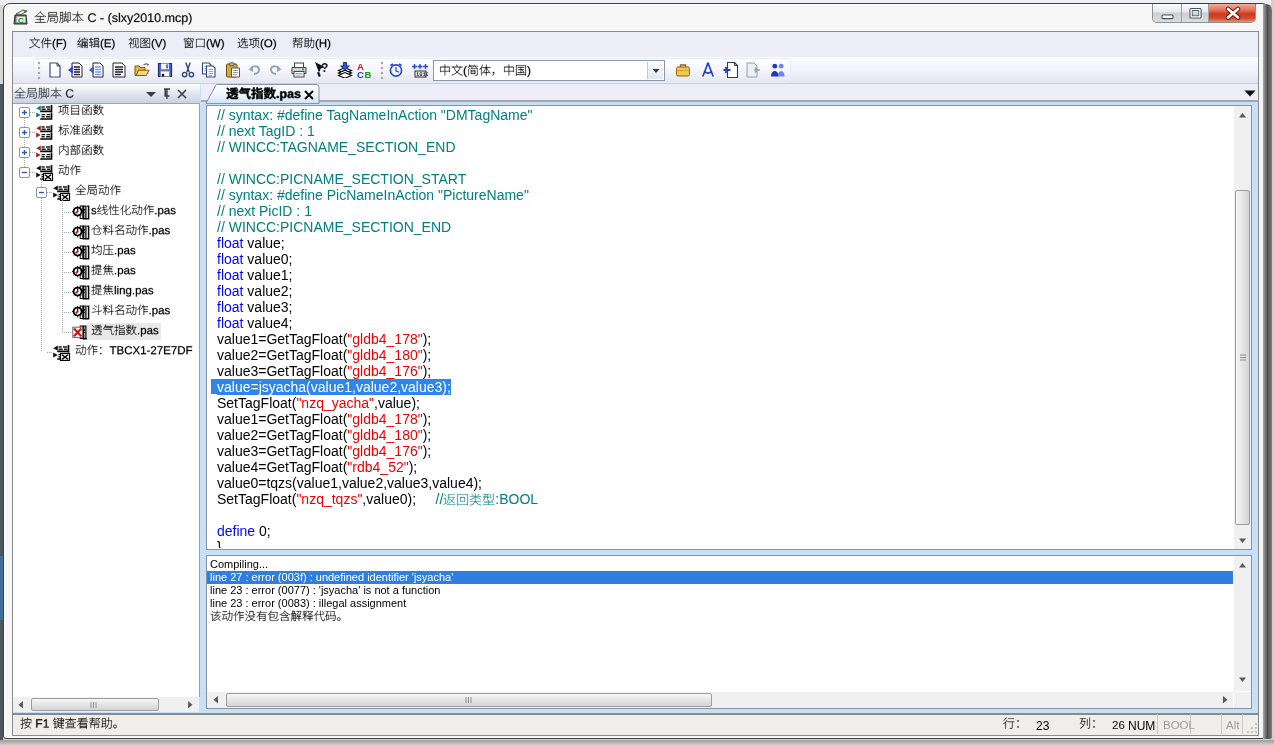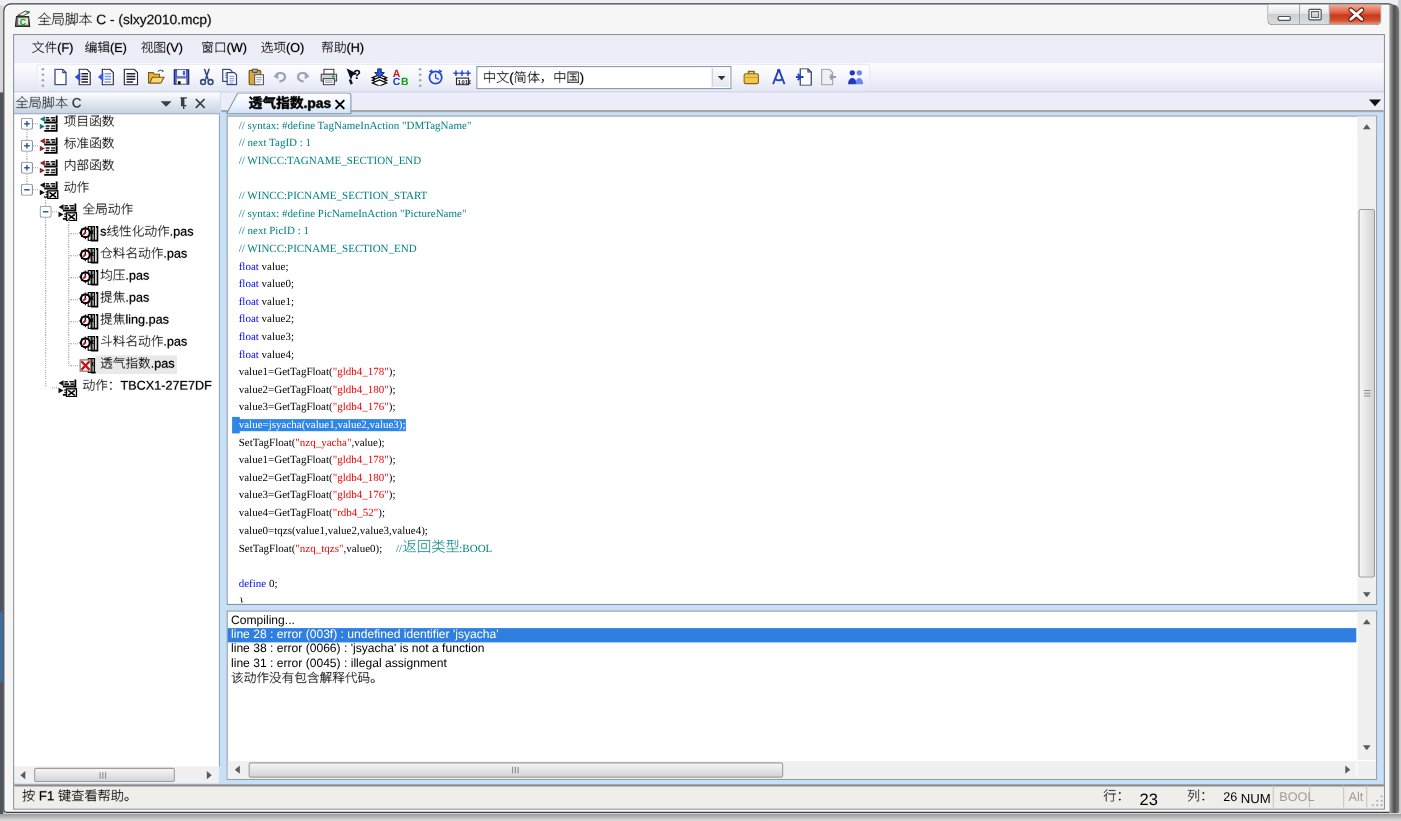--- a/index.html
+++ b/index.html
@@ -1,18 +1,18 @@
 <!DOCTYPE html>
 <html><head><meta charset="utf-8"><style>
 *{margin:0;padding:0;box-sizing:border-box}
 html,body{width:1274px;height:746px;overflow:hidden;background:#d6d6d6;font-family:"Liberation Sans",sans-serif}
 .abs{position:absolute}
 svg{display:block}
 .ic{position:absolute;width:16px;height:16px}
-.code{font-family:Liberation Serif, serif;font-size:10px;line-height:16px;white-space:pre;color:#000}
+.code{font-family:Liberation Sans, sans-serif;font-size:14px;line-height:16px;white-space:pre;color:#000}
 .cm{color:#008080}.kw{color:#0008f0}.st{color:#ee0000}
 .out{font-size:11px;line-height:13px;white-space:pre;color:#000}
 </style></head><body>
 
 <div class="abs" style="left:0;top:0;width:1274px;height:5px;background:#eceff4"></div>
 <div class="abs" style="left:0;top:84px;width:3px;height:656px;background:#50545f"></div>
 <div class="abs" style="left:0;top:556px;width:3px;height:64px;background:#3e6e9c"></div>
 <div class="abs" style="left:1271px;top:0;width:3px;height:746px;background:#cfcfcf"></div>
 <div class="abs" style="left:1263px;top:4px;width:9px;height:735px;background:linear-gradient(90deg,#a8a8a8,#4f4f4f 50%,#7d7d7d);border-radius:0 6px 2px 0;z-index:30"></div>
 <div class="abs" style="left:0;top:740px;width:1274px;height:6px;background:linear-gradient(#9b9b9b,#d9d9d9)"></div>
@@ -668,23 +668,23 @@
       <path d="M1 1h6M1 3.5h6M1 6h6"></path>
     </g>
   </svg>
 <div class="abs" style="left:211px;top:379px;width:7px;height:15px;background:#2e86e8"></div>
 <div class="abs code" style="left:217px;top:107px;width:1008px;height:441px;overflow:hidden"><span class="cm">// syntax: #define TagNameInAction "DMTagName"</span><br><span class="cm">// next TagID : 1</span><br><span class="cm">// WINCC:TAGNAME_SECTION_END</span><br><br><span class="cm">// WINCC:PICNAME_SECTION_START</span><br><span class="cm">// syntax: #define PicNameInAction "PictureName"</span><br><span class="cm">// next PicID : 1</span><br><span class="cm">// WINCC:PICNAME_SECTION_END</span><br><span class="kw">float</span> value;<br><span class="kw">float</span> value0;<br><span class="kw">float</span> value1;<br><span class="kw">float</span> value2;<br><span class="kw">float</span> value3;<br><span class="kw">float</span> value4;<br>value1=GetTagFloat(<span class="st">"gldb4_178"</span>);<br>value2=GetTagFloat(<span class="st">"gldb4_180"</span>);<br>value3=GetTagFloat(<span class="st">"gldb4_176"</span>);<br><span style="background:#2e86e8;color:#fff">value=jsyacha(value1,value2,value3);</span><br>SetTagFloat(<span class="st">"nzq_yacha"</span>,value);<br>value1=GetTagFloat(<span class="st">"gldb4_178"</span>);<br>value2=GetTagFloat(<span class="st">"gldb4_180"</span>);<br>value3=GetTagFloat(<span class="st">"gldb4_176"</span>);<br>value4=GetTagFloat(<span class="st">"rdb4_52"</span>);<br>value0=tqzs(value1,value2,value3,value4);<br>SetTagFloat(<span class="st">"nzq_tqzs"</span>,value0);     <span class="cm">//<span style="display:inline-block;vertical-align:-2.5px"><svg width="52" height="13" viewBox="0 0 52 13" style="overflow:visible">
           <path stroke="#008080" stroke-width="0.25" fill="#008080" d="M2.9 4.6V9.4H2.5V5H0.7V4.6ZM1.2 0.4 1.5 0.2Q1.9 0.5 2.2 0.9Q2.5 1.3 2.8 1.6Q3.1 2 3.3 2.2L3 2.4Q2.8 2.2 2.5 1.8Q2.2 1.5 1.9 1.1Q1.5 0.7 1.2 0.4ZM5.2 3.2H11.1V3.6H5.2ZM5.1 0.7H5.5V3.5Q5.5 4.1 5.4 4.8Q5.4 5.5 5.2 6.3Q5 7 4.7 7.7Q4.4 8.5 3.9 9.1Q3.9 9 3.8 9Q3.8 8.9 3.7 8.9Q3.7 8.9 3.6 8.8Q4.3 8 4.6 7.1Q4.9 6.2 5 5.2Q5.1 4.3 5.1 3.5ZM11 3.2H11L11.1 3.1L11.3 3.3Q11 4.4 10.3 5.4Q9.7 6.3 8.9 7.1Q8.1 7.9 7.2 8.4Q6.3 9 5.5 9.3Q5.4 9.2 5.3 9.1Q5.3 9 5.2 9Q6.1 8.7 6.9 8.2Q7.8 7.6 8.6 6.9Q9.4 6.2 10 5.3Q10.6 4.3 11 3.3ZM11.3 -0.1 11.7 0.2Q10.9 0.4 9.8 0.6Q8.7 0.7 7.5 0.8Q6.3 0.9 5.2 1Q5.2 0.9 5.2 0.8Q5.1 0.7 5.1 0.7Q5.9 0.6 6.8 0.5Q7.7 0.5 8.5 0.4Q9.4 0.3 10.1 0.2Q10.8 0.1 11.3 -0.1ZM6.1 5 6.4 4.7Q7.1 5.2 7.8 5.8Q8.6 6.4 9.2 6.9Q9.9 7.5 10.5 8.1Q11.1 8.6 11.5 9L11.2 9.3Q10.8 8.9 10.2 8.3Q9.6 7.8 9 7.2Q8.3 6.6 7.5 6Q6.8 5.5 6.1 5ZM2.7 9.3Q3 9.3 3.3 9.5Q3.5 9.7 4 10Q4.6 10.3 5.5 10.4Q6.3 10.5 7.3 10.5Q8.2 10.5 9.1 10.5Q10 10.4 10.8 10.4Q11.7 10.4 12.3 10.3Q12.3 10.3 12.3 10.4Q12.2 10.5 12.2 10.6Q12.2 10.6 12.2 10.7Q11.8 10.7 11.2 10.7Q10.5 10.8 9.8 10.8Q9.1 10.8 8.5 10.8Q7.8 10.8 7.3 10.8Q6.2 10.8 5.4 10.7Q4.5 10.6 3.9 10.2Q3.5 10 3.2 9.8Q2.9 9.6 2.7 9.6Q2.5 9.6 2.2 9.7Q1.9 9.9 1.6 10.2Q1.2 10.5 0.8 10.9L0.6 10.6Q1.2 10.1 1.7 9.7Q2.3 9.3 2.7 9.3ZM17.5 3.5V7.2H21.5V3.5ZM17.1 3.1H21.9V7.6H17.1ZM14.2 0.2H24.8V11.3H24.4V0.6H14.6V11.3H14.2ZM14.4 10.2H24.6V10.6H14.4ZM27 2.3H38.1V2.6H27ZM27 7.4H38V7.8H27ZM36 -0.1 36.3 0.1Q36 0.5 35.6 1Q35.2 1.5 34.9 1.8L34.6 1.7Q34.8 1.4 35 1.1Q35.3 0.8 35.6 0.5Q35.8 0.2 36 -0.1ZM32.3 -0.4H32.7V5.4H32.3ZM28.6 0.1 28.9 -0.1Q29.3 0.3 29.8 0.8Q30.2 1.3 30.4 1.7L30.1 1.9Q29.9 1.5 29.5 1Q29 0.5 28.6 0.1ZM32.4 5.7H32.8Q32.7 6.6 32.4 7.4Q32.2 8.2 31.8 8.8Q31.4 9.4 30.7 9.9Q30.1 10.4 29.2 10.7Q28.3 11.1 27 11.3Q27 11.3 26.9 11.2Q26.9 11.1 26.9 11.1Q26.8 11 26.8 11Q28 10.8 28.9 10.4Q29.8 10.1 30.4 9.6Q31.1 9.2 31.4 8.6Q31.8 8 32.1 7.3Q32.3 6.6 32.4 5.7ZM32 2.4 32.3 2.5Q31.8 3.3 30.9 4Q30.1 4.7 29.1 5.2Q28.1 5.7 27.1 6Q27.1 5.9 27.1 5.8Q27 5.8 27 5.7Q26.9 5.7 26.9 5.6Q27.9 5.4 28.9 4.9Q29.8 4.4 30.7 3.8Q31.5 3.1 32 2.4ZM33 7.5Q33.6 8.9 35 9.8Q36.4 10.7 38.4 11Q38.3 11 38.3 11.1Q38.2 11.2 38.2 11.2Q38.1 11.3 38.1 11.3Q36.8 11.1 35.7 10.6Q34.6 10.1 33.9 9.4Q33.1 8.7 32.6 7.7ZM32.4 2.7 32.6 2.4Q33.3 2.8 34 3.2Q34.7 3.6 35.5 4Q36.2 4.4 36.8 4.8Q37.5 5.2 37.9 5.6L37.7 5.9Q37.3 5.6 36.6 5.1Q36 4.7 35.3 4.3Q34.6 3.9 33.8 3.4Q33 3 32.4 2.7ZM40.4 0.2H46.2V0.6H40.4ZM40 2.8H46.5V3.2H40ZM39.6 10.5H51.4V10.8H39.6ZM41 7.8H50V8.2H41ZM44.4 0.4H44.7V6.2H44.4ZM45.5 5.9H45.8V10.6H45.5ZM47.6 0.3H47.9V4.6H47.6ZM50 -0.4H50.4V5.7Q50.4 6 50.3 6.1Q50.3 6.2 50 6.3Q49.8 6.3 49.4 6.3Q48.9 6.3 48.2 6.3Q48.2 6.2 48.1 6.1Q48.1 6 48 5.9Q48.7 5.9 49.2 5.9Q49.6 5.9 49.8 5.9Q49.9 5.9 50 5.9Q50 5.8 50 5.7ZM41.9 0.4H42.2V2.5Q42.2 3.1 42.1 3.9Q42 4.6 41.5 5.3Q41.1 6 40.4 6.5Q40.3 6.5 40.3 6.4Q40.2 6.4 40.2 6.3Q40.1 6.3 40.1 6.3Q40.8 5.7 41.2 5.1Q41.6 4.4 41.7 3.8Q41.9 3.1 41.9 2.5Z"></path>
         </svg></span>:BOOL</span><br><br><span class="kw">define</span> 0;<br>}</div>
 <div class="abs" style="left:206px;top:555px;width:1046px;height:154px;background:#fff;border:1px solid #8a92a0"></div>
 <div class="abs out" style="left:210px;top:558px">Compiling...</div>
 <div class="abs" style="left:207px;top:571px;width:1026px;height:13px;background:#2e7fe0"></div>
-<div class="abs out" style="left:210px;top:571px;color:#fff">line 28 : error (003f) : undefined identifier 'jsyacha'</div>
-<div class="abs out" style="left:210px;top:584px">line 38 : error (0066) : 'jsyacha' is not a function</div>
-<div class="abs out" style="left:210px;top:597px">line 31 : error (0045) : illegal assignment</div>
+<div class="abs out" style="left:210px;top:571px;color:#fff">line 27 : error (003f) : undefined identifier 'jsyacha'</div>
+<div class="abs out" style="left:210px;top:584px">line 23 : error (0077) : 'jsyacha' is not a function</div>
+<div class="abs out" style="left:210px;top:597px">line 23 : error (0083) : illegal assignment</div>
 <div style="position:absolute;left:210px;top:611px;">
     <svg width="138" height="12" viewBox="0 0 138 12" style="overflow:visible">
       <path stroke="#000" stroke-width="0.25" fill="#000" d="M1.6 0.1 1.8 -0.1Q2.2 0.1 2.5 0.5Q2.8 0.8 3.1 1.1Q3.4 1.4 3.6 1.6L3.3 1.9Q3.2 1.7 2.9 1.3Q2.6 1 2.2 0.7Q1.9 0.4 1.6 0.1ZM2.3 9.8 2.3 9.5 2.5 9.2 4.2 8.1Q4.2 8.1 4.3 8.2Q4.3 8.3 4.3 8.3Q3.7 8.8 3.3 9Q3 9.3 2.8 9.4Q2.6 9.6 2.5 9.7Q2.4 9.8 2.3 9.8ZM0.6 3.3H2.8V3.6H0.6ZM2.3 9.8Q2.3 9.8 2.3 9.7Q2.2 9.7 2.2 9.6Q2.1 9.6 2.1 9.5Q2.2 9.5 2.3 9.3Q2.4 9.2 2.5 9Q2.6 8.8 2.6 8.5V3.3H3V9.1Q3 9.1 2.9 9.1Q2.8 9.2 2.7 9.3Q2.7 9.4 2.6 9.5Q2.5 9.6 2.4 9.7Q2.3 9.8 2.3 9.8ZM4.1 1.4H10.7V1.8H4.1ZM7.8 7.6 8.1 7.4Q8.5 7.8 9 8.2Q9.5 8.6 10 9Q10.4 9.3 10.7 9.6L10.5 9.9Q10.2 9.6 9.7 9.2Q9.3 8.8 8.8 8.4Q8.3 8 7.8 7.6ZM8.9 3.1 9.2 3.2Q8.7 4.1 8 4.9Q7.2 5.7 6.3 6.4Q5.4 7.1 4.4 7.6Q4.4 7.6 4.4 7.5Q4.3 7.5 4.3 7.4Q4.2 7.4 4.2 7.3Q5.2 6.8 6.1 6.2Q7 5.5 7.7 4.7Q8.4 3.9 8.9 3.1ZM10.2 4.8 10.5 4.9Q9.8 6 8.8 7Q7.8 7.9 6.6 8.7Q5.3 9.5 3.9 10.1Q3.9 10 3.9 10Q3.8 9.9 3.8 9.9Q3.7 9.8 3.7 9.8Q5.1 9.3 6.3 8.5Q7.6 7.7 8.6 6.8Q9.5 5.8 10.2 4.8ZM4.6 4.8Q4.6 4.8 4.5 4.7Q4.5 4.6 4.5 4.6Q4.4 4.5 4.4 4.5Q4.5 4.4 4.7 4.4Q4.9 4.3 5 4.2Q5.1 4 5.4 3.7Q5.7 3.4 6 3Q6.3 2.6 6.6 2.3Q6.8 1.9 7 1.7H7.4Q7.2 2 6.9 2.4Q6.6 2.7 6.3 3.2Q6 3.6 5.7 3.9Q5.4 4.3 5.2 4.5Q5.2 4.5 5.1 4.5Q5 4.6 5 4.6Q4.9 4.6 4.8 4.7Q4.7 4.7 4.6 4.7Q4.6 4.8 4.6 4.8ZM4.6 4.8V4.5L4.9 4.4L8.3 4.2Q8.3 4.2 8.2 4.3Q8.2 4.4 8.2 4.5Q7 4.6 6.3 4.6Q5.6 4.7 5.3 4.7Q4.9 4.7 4.8 4.8Q4.6 4.8 4.6 4.8ZM6.9 -0.3 7.2 -0.4Q7.4 -0 7.6 0.4Q7.9 0.9 7.9 1.2L7.6 1.4Q7.5 1 7.3 0.6Q7.1 0.1 6.9 -0.3ZM17.4 2.5H22.1V2.8H17.4ZM22 2.5H22.3Q22.3 2.5 22.3 2.5Q22.3 2.6 22.3 2.6Q22.3 2.7 22.3 2.7Q22.2 4.5 22.1 5.8Q22.1 7 22 7.8Q21.9 8.5 21.8 9Q21.7 9.4 21.5 9.6Q21.4 9.7 21.2 9.8Q21.1 9.9 20.8 9.9Q20.6 9.9 20.1 9.9Q19.6 9.8 19.2 9.8Q19.2 9.7 19.1 9.6Q19.1 9.5 19.1 9.5Q19.6 9.5 20.1 9.5Q20.6 9.5 20.8 9.5Q20.9 9.5 21 9.5Q21.1 9.5 21.2 9.4Q21.4 9.2 21.5 8.8Q21.6 8.4 21.7 7.6Q21.7 6.8 21.8 5.6Q21.9 4.3 22 2.6ZM19.4 -0.2H19.8Q19.7 0.9 19.7 2Q19.7 3.2 19.5 4.3Q19.4 5.5 19.2 6.5Q18.9 7.6 18.4 8.4Q18 9.3 17.3 10Q17.2 10 17.2 9.9Q17.1 9.9 17.1 9.9Q17 9.8 17 9.8Q17.7 9.2 18.1 8.3Q18.6 7.4 18.8 6.4Q19.1 5.3 19.2 4.2Q19.3 3.1 19.4 2Q19.4 0.9 19.4 -0.2ZM12.6 0.6H17V1H12.6ZM12.2 3.5H17.2V3.8H12.2ZM15.7 5.1 16 5Q16.2 5.6 16.4 6.2Q16.7 6.8 16.9 7.4Q17.1 8 17.2 8.4L16.9 8.5Q16.8 8.1 16.6 7.5Q16.4 6.9 16.1 6.3Q15.9 5.7 15.7 5.1ZM12.5 8.4V8.1L12.8 7.9L16.6 7.2Q16.6 7.3 16.6 7.4Q16.7 7.5 16.7 7.6Q15.6 7.8 14.9 7.9Q14.1 8 13.7 8.1Q13.3 8.2 13 8.3Q12.8 8.3 12.7 8.4Q12.6 8.4 12.5 8.4ZM12.5 8.4Q12.5 8.4 12.5 8.3Q12.5 8.2 12.4 8.2Q12.4 8.1 12.4 8.1Q12.5 8 12.6 7.8Q12.7 7.6 12.9 7.2Q12.9 7 13.1 6.7Q13.2 6.3 13.4 5.8Q13.6 5.3 13.7 4.7Q13.9 4.1 14 3.5L14.3 3.7Q14.2 4.5 13.9 5.3Q13.7 6.1 13.4 6.8Q13.1 7.6 12.8 8.2V8.2Q12.8 8.2 12.8 8.2Q12.7 8.2 12.7 8.3Q12.6 8.3 12.6 8.3Q12.5 8.4 12.5 8.4ZM28.5 1.6H33.9V2H28.4ZM29.9 4.1H33.7V4.4H29.9ZM29.9 6.6H33.9V7H29.9ZM29.7 1.7H30.1V10H29.7ZM29.2 -0.2 29.5 -0.1Q29.2 0.8 28.8 1.6Q28.3 2.5 27.8 3.2Q27.3 4 26.8 4.6Q26.8 4.5 26.7 4.5Q26.7 4.5 26.6 4.4Q26.6 4.4 26.5 4.3Q27.1 3.8 27.6 3Q28 2.3 28.5 1.5Q28.9 0.7 29.2 -0.2ZM26.7 -0.3 27 -0.2Q26.6 0.7 26.1 1.7Q25.6 2.6 25 3.4Q24.4 4.2 23.8 4.8Q23.8 4.8 23.8 4.7Q23.7 4.7 23.7 4.6Q23.6 4.6 23.6 4.5Q24.2 3.9 24.8 3.2Q25.3 2.4 25.8 1.5Q26.3 0.6 26.7 -0.3ZM25.4 2.4 25.7 2.1 25.7 2.1V10H25.4ZM39.8 0.1H43.1V0.4H39.8ZM38.4 4.8H44.2V5.2H38.4ZM44.1 4.8H44.1L44.2 4.8L44.4 4.9Q44 6 43.3 6.8Q42.5 7.7 41.6 8.3Q40.7 8.9 39.7 9.3Q38.7 9.8 37.6 10Q37.6 9.9 37.6 9.9Q37.5 9.8 37.5 9.8Q37.5 9.7 37.4 9.7Q38.4 9.5 39.4 9.1Q40.4 8.7 41.3 8.1Q42.2 7.5 42.9 6.7Q43.7 5.9 44.1 4.9ZM39.3 5Q39.8 6.2 40.7 7.1Q41.6 8.1 42.8 8.8Q44 9.4 45.5 9.7Q45.4 9.8 45.4 9.8Q45.3 9.9 45.3 9.9Q45.3 10 45.2 10Q43 9.5 41.4 8.3Q39.8 7 39 5.1ZM39.7 0.1H40.1V1.5Q40.1 2 39.9 2.5Q39.7 3.1 39.3 3.6Q38.9 4.2 38 4.6Q38 4.5 38 4.5Q37.9 4.4 37.9 4.4Q37.8 4.3 37.8 4.3Q38.6 3.9 39 3.4Q39.4 2.9 39.6 2.4Q39.7 1.9 39.7 1.5ZM35.6 0 35.8 -0.2Q36.1 0 36.5 0.2Q36.9 0.5 37.2 0.7Q37.6 0.9 37.8 1.1L37.6 1.4Q37.4 1.2 37 1Q36.7 0.7 36.3 0.5Q35.9 0.2 35.6 0ZM35 3.1 35.2 2.9Q35.6 3.1 36 3.3Q36.4 3.5 36.7 3.7Q37.1 3.9 37.3 4.1L37.1 4.4Q36.9 4.2 36.5 4Q36.2 3.8 35.8 3.5Q35.4 3.3 35 3.1ZM35.4 9.6Q35.6 9.1 36 8.5Q36.4 7.9 36.7 7.2Q37.1 6.5 37.4 5.8L37.7 6Q37.4 6.6 37 7.3Q36.7 8 36.3 8.7Q35.9 9.3 35.6 9.8ZM42.9 0.1H43.3V2.9Q43.3 3.2 43.3 3.2Q43.4 3.3 43.5 3.3Q43.6 3.3 43.9 3.3Q44.1 3.3 44.4 3.3Q44.7 3.3 44.8 3.3Q44.9 3.3 45 3.3Q45.2 3.3 45.3 3.3Q45.3 3.4 45.3 3.5Q45.3 3.6 45.3 3.6Q45.2 3.7 45.1 3.7Q44.9 3.7 44.8 3.7Q44.7 3.7 44.4 3.7Q44.1 3.7 43.9 3.7Q43.6 3.7 43.5 3.7Q43.3 3.7 43.2 3.6Q43 3.5 43 3.4Q42.9 3.2 42.9 2.9ZM46.8 1.2H56.7V1.6H46.8ZM49.3 5.3H55.1V5.6H49.3ZM49.2 3.3H55.1V3.7H49.5V10H49.2ZM55 3.3H55.3V9.3Q55.3 9.6 55.2 9.7Q55.1 9.8 54.9 9.9Q54.7 9.9 54.2 9.9Q53.7 9.9 53 9.9Q52.9 9.9 52.9 9.8Q52.9 9.7 52.8 9.6Q53.3 9.6 53.7 9.6Q54 9.6 54.3 9.6Q54.6 9.6 54.7 9.6Q54.9 9.6 54.9 9.5Q55 9.5 55 9.3ZM50.8 -0.3 51.1 -0.3Q50.7 1 50.1 2.2Q49.6 3.3 48.7 4.4Q47.9 5.4 46.8 6.2Q46.8 6.1 46.8 6.1Q46.7 6 46.7 6Q46.7 6 46.6 5.9Q47.4 5.4 48.1 4.7Q48.7 3.9 49.2 3.1Q49.8 2.3 50.2 1.4Q50.5 0.6 50.8 -0.3ZM49.3 7.3H55.1V7.6H49.3ZM61.1 -0.4 61.5 -0.3Q61.1 0.5 60.6 1.3Q60.1 2.1 59.5 2.7Q58.9 3.4 58.3 3.9Q58.3 3.9 58.2 3.8Q58.2 3.8 58.1 3.8Q58.1 3.7 58 3.7Q58.7 3.2 59.2 2.5Q59.8 1.9 60.3 1.1Q60.8 0.4 61.1 -0.4ZM60.5 1.3H67.2V1.6H60.3ZM67 1.3H67.4Q67.4 1.3 67.4 1.3Q67.4 1.3 67.4 1.4Q67.4 1.5 67.4 1.5Q67.3 3 67.2 4.1Q67.2 5.1 67.1 5.7Q67.1 6.4 67 6.8Q66.9 7.1 66.8 7.2Q66.6 7.4 66.5 7.4Q66.3 7.5 66.1 7.5Q65.9 7.5 65.5 7.5Q65.2 7.5 64.8 7.5Q64.8 7.4 64.7 7.3Q64.7 7.2 64.7 7.1Q65.1 7.2 65.5 7.2Q65.9 7.2 66.1 7.2Q66.2 7.2 66.3 7.2Q66.4 7.1 66.5 7Q66.6 6.9 66.6 6.6Q66.7 6.2 66.8 5.6Q66.9 4.9 66.9 3.9Q67 2.8 67 1.3ZM59.8 3.2H60.2V8.6Q60.2 8.9 60.3 9.1Q60.4 9.3 60.7 9.3Q61 9.4 61.7 9.4Q61.8 9.4 62.2 9.4Q62.6 9.4 63.1 9.4Q63.6 9.4 64.2 9.4Q64.7 9.4 65.2 9.4Q65.8 9.4 66.2 9.4Q66.6 9.4 66.8 9.4Q67.3 9.4 67.6 9.3Q67.8 9.1 67.9 8.8Q68 8.4 68.1 7.8Q68.2 7.8 68.3 7.9Q68.4 7.9 68.4 7.9Q68.4 8.6 68.2 9Q68.1 9.4 67.8 9.6Q67.4 9.8 66.7 9.8Q66.7 9.8 66.3 9.8Q65.9 9.8 65.4 9.8Q64.8 9.8 64.2 9.8Q63.7 9.8 63.1 9.8Q62.6 9.8 62.2 9.8Q61.9 9.8 61.8 9.8Q61 9.8 60.6 9.7Q60.2 9.6 60 9.3Q59.8 9.1 59.8 8.6ZM60 3.2H64.3V6.3H60V5.9H64V3.5H60ZM71.2 4.1H77.7V4.4H71.2ZM71.4 9H78.2V9.3H71.4ZM71.3 6.3H78.3V10H77.9V6.6H71.6V10H71.3ZM77.5 4.1H77.6L77.7 4.1L77.9 4.2Q77.6 4.6 77.2 5Q76.8 5.3 76.4 5.8Q76 6.2 75.6 6.6L75.3 6.4Q75.7 6 76.1 5.6Q76.6 5.2 76.9 4.8Q77.3 4.4 77.5 4.2ZM73.6 2.3 73.9 2.1Q74.2 2.3 74.6 2.5Q75 2.7 75.4 2.9Q75.7 3.1 76 3.3L75.7 3.6Q75.5 3.4 75.1 3.2Q74.8 2.9 74.4 2.7Q74 2.5 73.6 2.3ZM74.8 0.1Q75.2 0.6 75.8 1.1Q76.4 1.7 77.1 2.1Q77.8 2.6 78.6 3Q79.3 3.3 80 3.6Q80 3.6 79.9 3.7Q79.9 3.7 79.8 3.8Q79.8 3.8 79.7 3.9Q79 3.6 78.3 3.2Q77.6 2.9 76.9 2.4Q76.2 1.9 75.6 1.3Q75 0.8 74.6 0.2ZM74.9 -0.4 75.2 -0.2Q74.7 0.7 73.8 1.5Q73 2.3 72 2.9Q71 3.5 69.8 3.9Q69.8 3.9 69.7 3.8Q69.7 3.7 69.6 3.7Q70.7 3.3 71.7 2.7Q72.7 2 73.6 1.3Q74.4 0.5 74.9 -0.4ZM82.1 2.5H85.5V2.9H82.1ZM82.1 4.7H85.5V5H82.1ZM82 6.9H85.5V7.2H82ZM87.2 5.1H91.1V5.4H87.2ZM82.7 0.6H84.9V1H82.7ZM86.4 0.2H90.9V0.6H86.4ZM86.3 7.2H91.5V7.5H86.3ZM88.8 3.8H89.2V10H88.8ZM83.7 2.7H84V9.5H83.7ZM90.7 0.2H91.1Q91.1 0.2 91.1 0.3Q91.1 0.4 91.1 0.4Q91 1.4 91 2Q90.9 2.6 90.8 2.9Q90.7 3.2 90.6 3.4Q90.5 3.5 90.4 3.5Q90.3 3.6 90.1 3.6Q89.9 3.6 89.6 3.6Q89.2 3.5 88.8 3.5Q88.8 3.4 88.8 3.3Q88.8 3.3 88.7 3.2Q89.1 3.2 89.5 3.2Q89.9 3.2 90 3.2Q90.1 3.2 90.2 3.2Q90.3 3.2 90.3 3.2Q90.4 3 90.5 2.7Q90.6 2.4 90.6 1.9Q90.7 1.3 90.7 0.3ZM87.5 3.9 87.8 3.9Q87.7 4.7 87.3 5.5Q87 6.2 86.6 6.8Q86.6 6.7 86.5 6.7Q86.5 6.7 86.4 6.6Q86.4 6.6 86.3 6.6Q86.7 6.1 87 5.4Q87.3 4.6 87.5 3.9ZM82.9 -0.4 83.2 -0.3Q83 0.5 82.7 1.2Q82.4 1.9 82.1 2.5Q81.7 3.1 81.3 3.6Q81.3 3.6 81.2 3.6Q81.2 3.5 81.1 3.5Q81.1 3.4 81 3.4Q81.7 2.7 82.1 1.7Q82.6 0.7 82.9 -0.4ZM81.9 2.5H82.2V5.6Q82.2 6.1 82.2 6.7Q82.1 7.3 82.1 7.8Q82 8.4 81.8 9Q81.6 9.6 81.3 10Q81.3 10 81.2 10Q81.2 9.9 81.1 9.9Q81.1 9.9 81 9.9Q81.4 9.2 81.6 8.5Q81.8 7.8 81.8 7Q81.9 6.2 81.9 5.6ZM85.4 2.5H85.7V9.5Q85.7 9.6 85.7 9.7Q85.6 9.8 85.5 9.9Q85.3 9.9 85 9.9Q84.8 9.9 84.3 9.9Q84.3 9.9 84.2 9.8Q84.2 9.7 84.2 9.6Q84.6 9.6 84.8 9.6Q85.1 9.6 85.2 9.6Q85.4 9.6 85.4 9.5ZM88.3 0.3H88.7Q88.6 1.1 88.3 1.7Q88.1 2.4 87.6 3Q87.2 3.5 86.5 3.8Q86.4 3.8 86.4 3.7Q86.3 3.7 86.2 3.6Q86.9 3.3 87.4 2.8Q87.8 2.3 88 1.6Q88.2 1 88.3 0.3ZM84.8 0.6H84.9L85 0.6L85.2 0.8Q85.1 1.1 84.9 1.5Q84.7 1.9 84.6 2.2Q84.4 2.5 84.2 2.8Q84.2 2.7 84.1 2.7Q84 2.6 83.9 2.6Q84.1 2.4 84.3 2Q84.4 1.7 84.6 1.4Q84.7 1 84.8 0.7ZM94.8 0.3H95.1V10H94.8ZM92.7 3.8H96.7V4.1H92.7ZM94.8 3.9 95 4Q94.8 4.7 94.4 5.5Q94 6.3 93.6 7Q93.1 7.7 92.7 8.2Q92.7 8.1 92.7 8.1Q92.6 8 92.6 8Q92.5 7.9 92.5 7.9Q92.9 7.5 93.3 6.8Q93.8 6.2 94.2 5.4Q94.5 4.6 94.8 3.9ZM95.1 4.2Q95.2 4.3 95.4 4.6Q95.7 4.9 96 5.2Q96.3 5.5 96.6 5.8Q96.8 6.1 96.9 6.2L96.7 6.5Q96.6 6.3 96.3 6Q96.1 5.7 95.8 5.4Q95.5 5 95.2 4.8Q95 4.5 94.9 4.4ZM93 1.3 93.3 1.2Q93.6 1.6 93.8 2.1Q94.1 2.6 94.2 2.9L93.9 3.1Q93.8 2.7 93.5 2.2Q93.3 1.7 93 1.3ZM96.6 1 96.9 1.2Q96.7 1.7 96.4 2.2Q96.1 2.7 95.8 3L95.6 2.9Q95.8 2.6 95.9 2.3Q96.1 2 96.3 1.6Q96.5 1.3 96.6 1ZM96.6 -0.3 96.9 -0Q96.4 0.1 95.7 0.3Q95 0.4 94.2 0.5Q93.4 0.6 92.7 0.6Q92.7 0.6 92.6 0.5Q92.6 0.4 92.6 0.4Q93.3 0.3 94 0.2Q94.8 0.1 95.5 -0Q96.2 -0.1 96.6 -0.3ZM97.4 0.3H102.3V0.6H97.4ZM102.2 0.3H102.3L102.4 0.3L102.6 0.4Q102.2 1.2 101.6 1.9Q101 2.6 100.2 3.1Q99.5 3.6 98.7 4Q97.9 4.5 97.1 4.7Q97.1 4.7 97 4.6Q97 4.6 97 4.5Q96.9 4.5 96.9 4.4Q97.6 4.2 98.4 3.8Q99.2 3.4 99.9 2.9Q100.7 2.4 101.3 1.7Q101.9 1.1 102.2 0.4ZM98.2 0.4Q98.6 1.4 99.3 2.2Q100 3 101 3.6Q102 4.1 103.1 4.4Q103.1 4.5 103 4.5Q103 4.6 102.9 4.6Q102.9 4.7 102.9 4.7Q101.8 4.4 100.8 3.8Q99.8 3.2 99.1 2.4Q98.3 1.5 97.9 0.5ZM97.5 5.6H102.4V6H97.5ZM97.1 7.6H102.9V7.9H97.1ZM99.8 4.5H100.2V10H99.8ZM107 3.7 114.3 2.8 114.4 3.1 107.1 4ZM111.7 0.2 111.9 0Q112.3 0.3 112.7 0.7Q113.1 1 113.5 1.3Q113.8 1.6 114.1 1.9L113.8 2.1Q113.6 1.9 113.3 1.5Q112.9 1.2 112.5 0.9Q112.1 0.5 111.7 0.2ZM107.4 -0.2 107.7 -0.1Q107.3 0.9 106.7 1.8Q106.2 2.7 105.5 3.5Q104.8 4.3 104.1 5Q104.1 4.9 104 4.9Q104 4.8 103.9 4.8Q103.9 4.7 103.9 4.7Q104.6 4.1 105.2 3.3Q105.9 2.6 106.5 1.7Q107 0.7 107.4 -0.2ZM106 2.6 106.3 2.3V2.3V10H106ZM110 -0.2H110.4Q110.5 1.8 110.7 3.6Q110.9 5.4 111.3 6.7Q111.7 8.1 112.3 8.8Q112.8 9.6 113.6 9.6Q113.9 9.7 114.1 9.1Q114.3 8.5 114.4 7.5Q114.4 7.5 114.5 7.5Q114.5 7.6 114.6 7.6Q114.7 7.6 114.7 7.6Q114.6 8.5 114.5 9Q114.3 9.6 114.1 9.8Q113.9 10 113.6 10Q112.9 10 112.3 9.4Q111.8 8.9 111.4 8Q111 7 110.7 5.7Q110.5 4.5 110.3 3Q110.1 1.4 110 -0.2ZM125.3 4.7H125.7Q125.7 4.7 125.7 4.8Q125.7 4.8 125.7 4.9Q125.7 4.9 125.7 5Q125.5 6.6 125.4 7.5Q125.2 8.5 125.1 9Q124.9 9.5 124.7 9.7Q124.6 9.8 124.4 9.9Q124.3 9.9 124 9.9Q123.8 9.9 123.5 9.9Q123.1 9.9 122.7 9.9Q122.7 9.8 122.6 9.7Q122.6 9.6 122.6 9.5Q123 9.6 123.4 9.6Q123.8 9.6 124 9.6Q124.1 9.6 124.2 9.6Q124.3 9.6 124.4 9.5Q124.6 9.3 124.8 8.8Q124.9 8.3 125.1 7.4Q125.2 6.4 125.3 4.8ZM120.2 0.4H124.5V0.8H120.2ZM120.7 1.7 121 1.8Q121 2.3 120.9 2.9Q120.9 3.5 120.8 4.1Q120.7 4.7 120.7 5.1H120.3Q120.4 4.6 120.5 4.1Q120.5 3.5 120.6 2.9Q120.7 2.3 120.7 1.7ZM120.5 4.7H125.5V5.1H120.5ZM119.6 7H124.3V7.3H119.6ZM124.3 0.4H124.3L124.4 0.4L124.6 0.4Q124.6 0.9 124.5 1.4Q124.5 2 124.4 2.6Q124.3 3.3 124.2 3.9Q124.2 4.5 124.1 5L123.8 5Q123.8 4.5 123.9 3.9Q124 3.2 124.1 2.6Q124.1 2 124.2 1.4Q124.2 0.9 124.3 0.5ZM115.7 0.4H119.4V0.7H115.7ZM116.6 3.9H119V8.5H116.6V8.2H118.7V4.2H116.6ZM117.3 0.5 117.6 0.6Q117.4 1.6 117.2 2.6Q116.9 3.6 116.6 4.5Q116.2 5.3 115.7 6Q115.7 6 115.6 5.9Q115.6 5.9 115.5 5.8Q115.5 5.8 115.4 5.8Q116.1 4.8 116.6 3.4Q117 2.1 117.3 0.5ZM116.5 3.9H116.8V9.5H116.5ZM128.7 6.4Q129.2 6.4 129.6 6.7Q129.9 6.9 130.2 7.3Q130.4 7.6 130.4 8.1Q130.4 8.5 130.2 8.9Q129.9 9.3 129.6 9.5Q129.2 9.7 128.7 9.7Q128.3 9.7 127.9 9.5Q127.5 9.3 127.3 8.9Q127.1 8.5 127.1 8.1Q127.1 7.6 127.3 7.3Q127.5 6.9 127.9 6.7Q128.3 6.4 128.7 6.4ZM128.7 9.4Q129.3 9.4 129.7 9Q130 8.6 130 8.1Q130 7.7 129.9 7.4Q129.7 7.1 129.4 7Q129.1 6.8 128.7 6.8Q128.4 6.8 128.1 7Q127.8 7.1 127.6 7.4Q127.4 7.7 127.4 8.1Q127.4 8.4 127.6 8.7Q127.8 9 128.1 9.2Q128.4 9.4 128.7 9.4Z"></path>
     </svg>
   </div>
 <div class="abs" style="left:1234px;top:556px;width:17px;height:135px;background:#f0f0f0"></div>
 <svg class="abs" style="left:1238px;top:562px" width="9" height="7">
     <path d="M4.5 1L1 5.5h7z" fill="#5a5a5a"></path>
   </svg>
 <svg class="abs" style="left:1238px;top:676px" width="9" height="7">
@@ -708,21 +708,21 @@
 <div style="position:absolute;left:20px;top:718px;">
     <svg width="105" height="12" viewBox="0 0 105 12" style="overflow:visible">
       <path stroke="#000" stroke-width="0.25" fill="#000" d="M4.3 4.4H11.4V4.8H4.3ZM9.5 4.6 9.9 4.7Q9.6 6.3 9 7.4Q8.3 8.6 7.2 9.3Q6.1 10 4.6 10.4Q4.6 10.4 4.5 10.3Q4.5 10.3 4.5 10.2Q4.4 10.1 4.4 10.1Q5.9 9.7 7 9Q8 8.4 8.7 7.3Q9.3 6.2 9.5 4.6ZM5.2 6.9 5.4 6.7Q6.2 7.1 7 7.5Q7.8 8 8.6 8.4Q9.4 8.9 10.1 9.4Q10.8 9.8 11.3 10.2L11 10.5Q10.5 10.1 9.9 9.6Q9.2 9.2 8.4 8.7Q7.6 8.2 6.8 7.8Q5.9 7.3 5.2 6.9ZM7.3 -0.3 7.6 -0.4Q7.8 0 8 0.5Q8.2 1 8.3 1.4L7.9 1.5Q7.9 1.2 7.7 0.7Q7.5 0.2 7.3 -0.3ZM5.2 6.9Q5.4 6.5 5.7 5.9Q6 5.3 6.3 4.7Q6.6 4.1 6.9 3.4Q7.1 2.8 7.3 2.3L7.7 2.3Q7.4 3.1 7 3.9Q6.7 4.8 6.3 5.6Q5.9 6.4 5.5 7ZM4.6 1.3H11.2V3.4H10.9V1.7H4.9V3.4H4.6ZM0.5 6.6Q1 6.4 1.6 6.2Q2.3 6 3 5.8Q3.7 5.5 4.4 5.3L4.5 5.6Q3.5 6 2.4 6.3Q1.4 6.7 0.6 7ZM0.6 2.2H4.2V2.6H0.6ZM2.4 -0.4H2.7V9.9Q2.7 10.1 2.7 10.2Q2.6 10.3 2.4 10.4Q2.2 10.4 1.9 10.4Q1.6 10.5 1 10.4Q1 10.4 1 10.3Q0.9 10.2 0.9 10.1Q1.3 10.1 1.7 10.1Q2 10.1 2.2 10.1Q2.3 10.1 2.3 10.1Q2.4 10 2.4 9.9ZM17.4 2.3V5.3H22V6.3H17.4V9.6H16.3V1.3H22.2V2.3ZM23.6 9.6V8.7H25.7V2.4L23.8 3.7V2.7L25.8 1.3H26.7V8.7H28.8V9.6ZM34.7 -0.4 35 -0.3Q34.9 0.4 34.6 1Q34.4 1.7 34 2.3Q33.7 2.8 33.4 3.3Q33.3 3.3 33.3 3.2Q33.2 3.2 33.2 3.1Q33.2 3 33.1 3Q33.6 2.4 34 1.5Q34.4 0.6 34.7 -0.4ZM34.2 1.2H36.7V1.6H34.2ZM34.6 10.2 34.6 9.9 34.8 9.6 36.6 8.4Q36.7 8.5 36.7 8.6Q36.7 8.7 36.8 8.7Q36.1 9.2 35.7 9.4Q35.3 9.7 35 9.8Q34.8 10 34.7 10.1Q34.6 10.2 34.6 10.2ZM33.8 3.3H36.6V3.6H33.8ZM33.3 5.7H36.7V6H33.3ZM34.6 10.2Q34.6 10.2 34.5 10.1Q34.5 10.1 34.4 10Q34.4 9.9 34.3 9.9Q34.4 9.8 34.7 9.6Q34.9 9.3 34.9 8.9V3.4H35.2V9.5Q35.2 9.5 35.1 9.6Q35 9.6 34.9 9.8Q34.8 9.9 34.7 10Q34.6 10.2 34.6 10.2ZM41.2 -0.4H41.5V9.5H41.2ZM39.3 2.3H44.2V2.7H39.3ZM39.1 7.3H44V7.6H39.1ZM39.5 5.6H43.7V5.9H39.5ZM37 0.5H38.9V0.8H37ZM38.8 4H38.9L39 4L39.2 4Q39 5.8 38.6 7Q38.3 8.3 37.7 9.1Q37.1 9.9 36.4 10.4Q36.3 10.4 36.3 10.3Q36.2 10.2 36.1 10.2Q36.8 9.7 37.4 8.9Q38 8.1 38.3 7Q38.7 5.8 38.8 4.1ZM37.5 5.6Q37.8 7 38.4 7.9Q38.9 8.7 39.6 9.2Q40.3 9.6 41.1 9.8Q41.9 9.9 42.7 9.9Q42.8 9.9 43 9.9Q43.2 9.9 43.4 9.9Q43.6 9.9 43.8 9.9Q44 9.9 44.1 9.9Q44.1 10 44 10.1Q44 10.2 43.9 10.3H43.6H42.7Q41.8 10.3 41 10.1Q40.2 10 39.4 9.5Q38.7 9 38.1 8.2Q37.6 7.3 37.2 5.8ZM39.5 0.7H43.4V4.3H39.5V4H43.1V1H39.5ZM37.3 4H38.9V4.3H37.2ZM37.1 4.5Q37.1 4.5 37 4.4Q37 4.4 37 4.3Q36.9 4.2 36.9 4.2Q37 4.2 37.2 4Q37.3 3.8 37.5 3.5Q37.6 3.3 37.8 2.9Q38.1 2.4 38.3 1.8Q38.6 1.2 38.8 0.5V0.5L38.9 0.4L39.2 0.6Q38.8 1.6 38.3 2.6Q37.9 3.6 37.4 4.3V4.3Q37.4 4.3 37.4 4.3Q37.3 4.3 37.2 4.4Q37.2 4.4 37.1 4.4Q37.1 4.5 37.1 4.5ZM47.9 7V8.4H53.5V7ZM47.9 5.3V6.7H53.5V5.3ZM47.5 5H53.9V8.8H47.5ZM45.4 1.3H56V1.7H45.4ZM50.5 -0.4H50.8V4.5H50.5ZM50.1 1.4 50.4 1.6Q50 2.1 49.4 2.7Q48.8 3.2 48.2 3.7Q47.5 4.2 46.8 4.5Q46.1 4.9 45.5 5.2Q45.5 5.1 45.4 5.1Q45.4 5 45.3 5Q45.3 4.9 45.2 4.9Q45.9 4.6 46.6 4.3Q47.3 3.9 47.9 3.5Q48.6 3 49.1 2.5Q49.7 2 50.1 1.4ZM51.2 1.5Q51.6 2 52.2 2.5Q52.8 3 53.4 3.4Q54.1 3.8 54.8 4.2Q55.5 4.5 56.1 4.8Q56.1 4.8 56 4.9Q56 4.9 55.9 5Q55.9 5 55.9 5.1Q55.2 4.8 54.5 4.5Q53.8 4.1 53.2 3.6Q52.5 3.2 51.9 2.7Q51.3 2.1 50.9 1.6ZM45.7 9.7H55.7V10H45.7ZM59.9 5H66.7V10.5H66.3V5.4H60.2V10.5H59.9ZM57.4 3.5H67.9V3.8H57.4ZM58.3 1.8H67.2V2.2H58.3ZM60.1 6.5H66.5V6.8H60.1ZM60.1 8H66.5V8.4H60.1ZM60.1 9.6H66.5V9.9H60.1ZM66.7 -0.2 67 0.1Q66.2 0.2 65.2 0.4Q64.2 0.5 63 0.6Q61.8 0.7 60.6 0.7Q59.3 0.8 58.2 0.8Q58.2 0.7 58.2 0.6Q58.2 0.6 58.1 0.5Q59.2 0.5 60.4 0.4Q61.7 0.4 62.8 0.3Q64 0.2 65 0.1Q66 -0 66.7 -0.2ZM62 0.4 62.3 0.5Q61.9 1.9 61.3 3.2Q60.6 4.6 59.7 5.7Q58.7 6.8 57.4 7.6Q57.4 7.5 57.4 7.5Q57.3 7.5 57.3 7.4Q57.2 7.4 57.2 7.3Q58.5 6.5 59.4 5.4Q60.3 4.4 61 3.1Q61.6 1.8 62 0.4ZM69.6 0.7H75.1V1.1H69.6ZM69.4 3.9H75.2V4.3H69.4ZM69.9 2.3H74.9V2.6H69.9ZM75.9 0.2H79.4V0.5H76.2V6H75.9ZM79.3 0.2H79.4L79.4 0.1L79.7 0.3Q79.3 0.8 78.8 1.4Q78.4 1.9 78 2.4Q78.8 2.9 79.2 3.3Q79.5 3.7 79.5 4.2Q79.6 4.5 79.4 4.7Q79.3 4.9 79 5.1Q78.9 5.1 78.7 5.1Q78.5 5.2 78.4 5.2Q78 5.2 77.6 5.2Q77.2 5.2 76.9 5.2Q76.9 5.1 76.8 5Q76.8 4.9 76.7 4.9Q77.2 4.9 77.6 4.9Q78 4.9 78.3 4.9Q78.5 4.9 78.6 4.9Q78.7 4.8 78.9 4.8Q79.2 4.6 79.2 4.2Q79.2 3.8 78.8 3.4Q78.5 2.9 77.5 2.4Q77.9 2 78.2 1.7Q78.5 1.3 78.8 0.9Q79.1 0.5 79.3 0.2ZM72.3 -0.4H72.7V2.6Q72.7 2.9 72.6 3.3Q72.5 3.8 72.2 4.3Q71.9 4.9 71.4 5.4Q70.9 5.9 70 6.3Q70 6.3 69.9 6.2Q69.8 6.1 69.7 6.1Q70.6 5.7 71.1 5.2Q71.6 4.8 71.9 4.3Q72.1 3.8 72.2 3.4Q72.3 2.9 72.3 2.6ZM74.5 5.6H74.8V10.4H74.5ZM70.7 6.6H78.7V6.9H71V9.8H70.7ZM78.5 6.6H78.9V9.2Q78.9 9.4 78.8 9.5Q78.7 9.6 78.5 9.7Q78.3 9.7 77.8 9.7Q77.4 9.7 76.5 9.7Q76.5 9.6 76.5 9.6Q76.4 9.5 76.4 9.4Q76.9 9.4 77.3 9.4Q77.6 9.4 77.9 9.4Q78.2 9.4 78.3 9.4Q78.4 9.4 78.5 9.3Q78.5 9.3 78.5 9.2ZM86.2 2.5H91.6V2.8H86.2ZM91.4 2.5H91.7Q91.7 2.5 91.7 2.5Q91.7 2.6 91.7 2.7Q91.7 2.7 91.7 2.7Q91.7 4.7 91.6 6Q91.6 7.4 91.5 8.2Q91.4 9 91.3 9.5Q91.2 9.9 91.1 10.1Q90.9 10.2 90.8 10.3Q90.6 10.4 90.3 10.4Q90.1 10.4 89.6 10.4Q89.1 10.4 88.7 10.3Q88.6 10.2 88.6 10.1Q88.6 10 88.5 10Q89.1 10 89.6 10Q90.1 10 90.3 10Q90.4 10 90.5 10Q90.7 10 90.7 9.9Q90.9 9.7 91 9.3Q91.1 8.9 91.1 8Q91.2 7.2 91.3 5.8Q91.3 4.5 91.4 2.6ZM88.6 -0.4H89Q89 0.9 88.9 2.2Q88.9 3.4 88.7 4.6Q88.6 5.9 88.2 6.9Q87.8 8 87.2 8.9Q86.5 9.8 85.5 10.5Q85.4 10.4 85.3 10.4Q85.2 10.3 85.2 10.2Q86.2 9.6 86.9 8.8Q87.5 7.9 87.9 6.8Q88.2 5.7 88.4 4.5Q88.5 3.3 88.6 2.1Q88.6 0.8 88.6 -0.4ZM82.1 0.3H85.7V8.1H85.4V0.6H82.4V8.9H82.1ZM81.2 8.9Q81.8 8.8 82.7 8.6Q83.6 8.4 84.6 8.2Q85.5 8 86.5 7.7L86.6 8.1Q85.6 8.3 84.6 8.5Q83.7 8.7 82.8 8.9Q82 9.1 81.3 9.3ZM82.3 3H85.5V3.3H82.3ZM82.3 5.6H85.5V6H82.3ZM95 6.7Q95.5 6.7 95.9 7Q96.3 7.2 96.5 7.6Q96.7 8 96.7 8.4Q96.7 8.9 96.5 9.3Q96.3 9.7 95.9 9.9Q95.5 10.2 95 10.2Q94.5 10.2 94.2 9.9Q93.8 9.7 93.5 9.3Q93.3 8.9 93.3 8.4Q93.3 8 93.5 7.6Q93.8 7.2 94.2 7Q94.5 6.7 95 6.7ZM95 9.8Q95.6 9.8 96 9.4Q96.4 9 96.4 8.4Q96.4 8.1 96.2 7.8Q96 7.5 95.7 7.3Q95.4 7.1 95 7.1Q94.6 7.1 94.3 7.3Q94 7.5 93.8 7.8Q93.7 8.1 93.7 8.4Q93.7 8.8 93.8 9.1Q94 9.4 94.3 9.6Q94.6 9.8 95 9.8Z"></path>
     </svg>
   </div>
 <div style="position:absolute;left:1003px;top:718px;">
     <svg width="24" height="12" viewBox="0 0 24 12" style="overflow:visible">
       <path stroke="#000" stroke-width="0.25" fill="#000" d="M5.1 0.4H11V0.8H5.1ZM9.1 3.8H9.4V9.8Q9.4 10.1 9.3 10.2Q9.2 10.3 9 10.4Q8.8 10.4 8.3 10.4Q7.8 10.4 6.8 10.4Q6.8 10.4 6.8 10.3Q6.7 10.2 6.7 10.1Q7.2 10.1 7.6 10.1Q8 10.1 8.3 10.1Q8.6 10.1 8.7 10.1Q8.9 10.1 9 10Q9.1 10 9.1 9.8ZM4.5 3.7H11.4V4H4.5ZM2.4 4.1 2.8 3.8 2.8 3.9V10.5H2.4ZM3.9 2.1 4.2 2.3Q3.7 3 3.2 3.7Q2.6 4.4 2 5Q1.3 5.6 0.7 6.1Q0.7 6.1 0.6 6Q0.6 6 0.5 5.9Q0.5 5.9 0.4 5.8Q1 5.4 1.7 4.8Q2.3 4.2 2.9 3.5Q3.4 2.8 3.9 2.1ZM3.3 -0.4 3.7 -0.2Q3.3 0.2 2.8 0.7Q2.4 1.2 1.8 1.7Q1.3 2.2 0.8 2.6Q0.8 2.5 0.7 2.5Q0.7 2.4 0.6 2.4Q0.6 2.3 0.5 2.3Q1 1.9 1.6 1.5Q2.1 1 2.6 0.5Q3 0.1 3.3 -0.4ZM15 3.6Q14.7 3.6 14.5 3.4Q14.3 3.2 14.3 2.9Q14.3 2.6 14.5 2.4Q14.7 2.2 15 2.2Q15.3 2.2 15.5 2.4Q15.7 2.6 15.7 2.9Q15.7 3.2 15.5 3.4Q15.3 3.6 15 3.6ZM15 9.6Q14.7 9.6 14.5 9.4Q14.3 9.3 14.3 8.9Q14.3 8.6 14.5 8.4Q14.7 8.3 15 8.3Q15.3 8.3 15.5 8.4Q15.7 8.6 15.7 8.9Q15.7 9.3 15.5 9.4Q15.3 9.6 15 9.6Z"></path>
     </svg>
   </div>
-<div class="abs" style="left:1036px;top:719px;font-size:15px">23</div>
+<div class="abs" style="left:1036px;top:719px;font-size:12px">23</div>
 <div style="position:absolute;left:1079px;top:718px;">
     <svg width="24" height="12" viewBox="0 0 24 12" style="overflow:visible">
       <path stroke="#000" stroke-width="0.25" fill="#000" d="M0.9 0.4H6.8V0.7H0.9ZM3.2 0.5 3.6 0.5Q3.3 1.6 3 2.7Q2.6 3.7 2.2 4.6Q1.8 5.5 1.2 6.1Q1.2 6.1 1.1 6.1Q1.1 6 1 6Q1 6 0.9 5.9Q1.5 5.3 1.9 4.4Q2.3 3.6 2.7 2.6Q3 1.5 3.2 0.5ZM2.6 3.1H6.1V3.4H2.5ZM6 3.1H6.1L6.1 3L6.3 3.1Q6 5.2 5.3 6.6Q4.6 8.1 3.6 9Q2.6 10 1.4 10.5Q1.4 10.4 1.3 10.4Q1.3 10.3 1.3 10.3Q1.2 10.2 1.2 10.2Q2.3 9.7 3.3 8.8Q4.3 7.9 5 6.5Q5.7 5.1 6 3.2ZM2.3 5.7 2.5 5.5Q2.9 5.7 3.3 6Q3.8 6.3 4.2 6.6Q4.6 6.9 4.8 7.2L4.6 7.5Q4.4 7.2 4 6.9Q3.6 6.6 3.1 6.3Q2.7 6 2.3 5.7ZM8 1.2H8.4V7.7H8ZM10.5 -0.4H10.8V9.8Q10.8 10 10.7 10.2Q10.6 10.3 10.5 10.3Q10.3 10.4 9.9 10.4Q9.5 10.4 8.9 10.4Q8.9 10.3 8.8 10.2Q8.8 10.1 8.7 10Q9.3 10.1 9.7 10.1Q10.1 10.1 10.2 10Q10.4 10 10.4 10Q10.5 9.9 10.5 9.8ZM15 3.6Q14.7 3.6 14.5 3.4Q14.3 3.2 14.3 2.9Q14.3 2.6 14.5 2.4Q14.7 2.2 15 2.2Q15.3 2.2 15.5 2.4Q15.7 2.6 15.7 2.9Q15.7 3.2 15.5 3.4Q15.3 3.6 15 3.6ZM15 9.6Q14.7 9.6 14.5 9.4Q14.3 9.3 14.3 8.9Q14.3 8.6 14.5 8.4Q14.7 8.3 15 8.3Q15.3 8.3 15.5 8.4Q15.7 8.6 15.7 8.9Q15.7 9.3 15.5 9.4Q15.3 9.6 15 9.6Z"></path>
     </svg>
   </div>
 <div class="abs" style="left:1112px;top:719px;font-size:11.5px">26</div>
 <div class="abs" style="left:1157px;top:714px;width:1px;height:20px;background:#c9c5c0"></div>
 <div class="abs" style="left:1190px;top:714px;width:1px;height:20px;background:#c9c5c0"></div>
 <div class="abs" style="left:1221px;top:714px;width:1px;height:20px;background:#c9c5c0"></div>
 <div class="abs" style="left:1242px;top:714px;width:1px;height:20px;background:#c9c5c0"></div>

